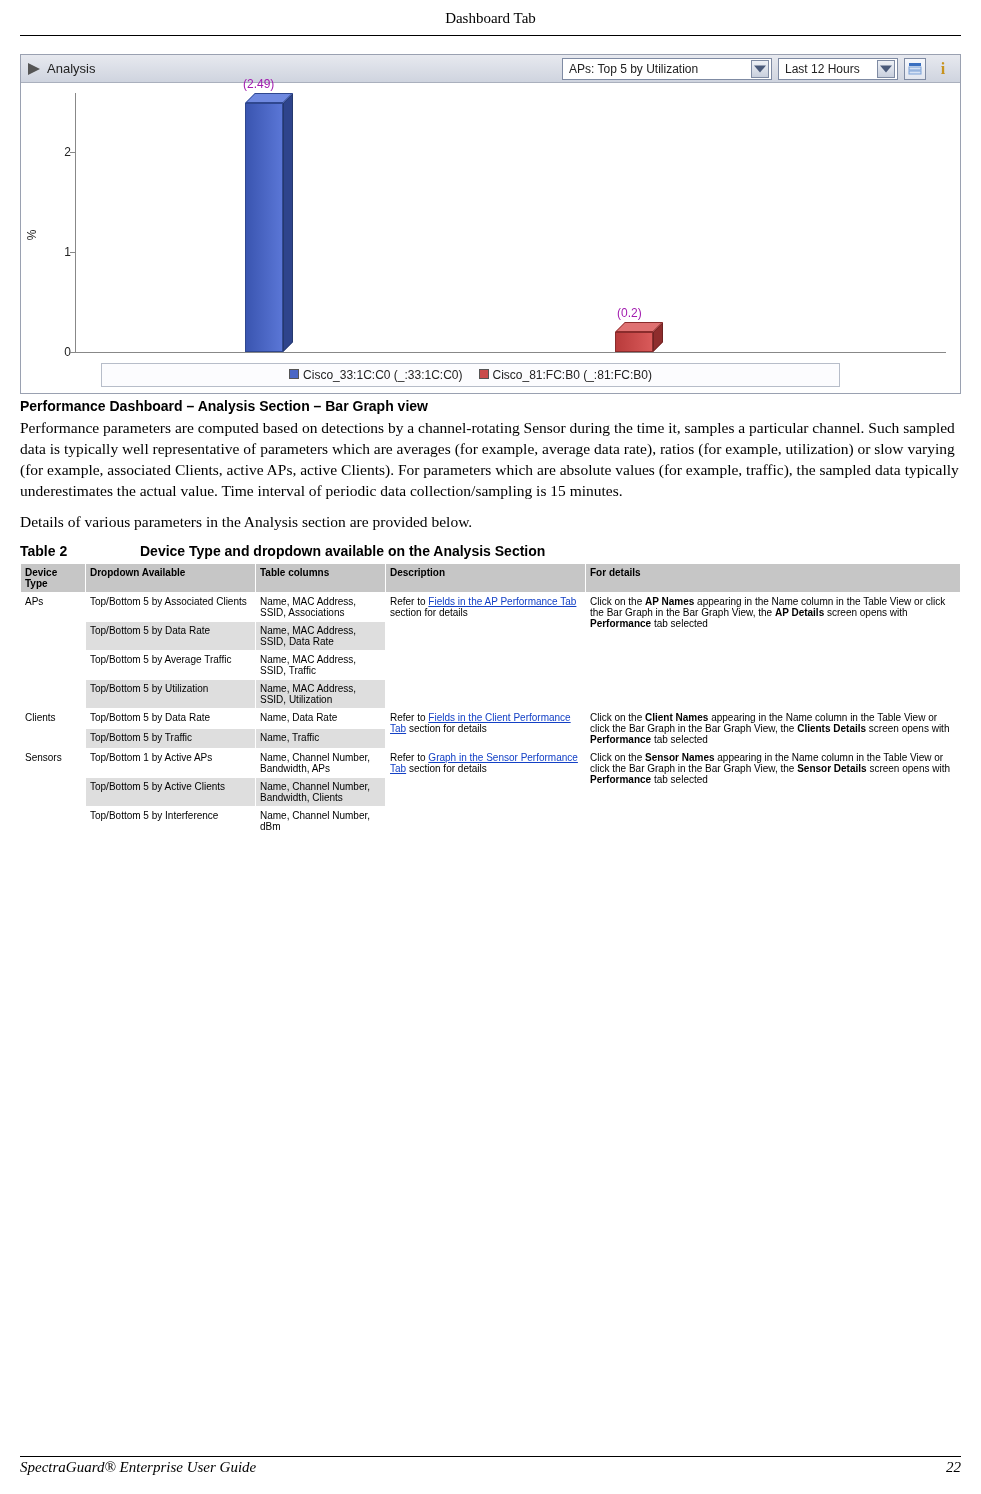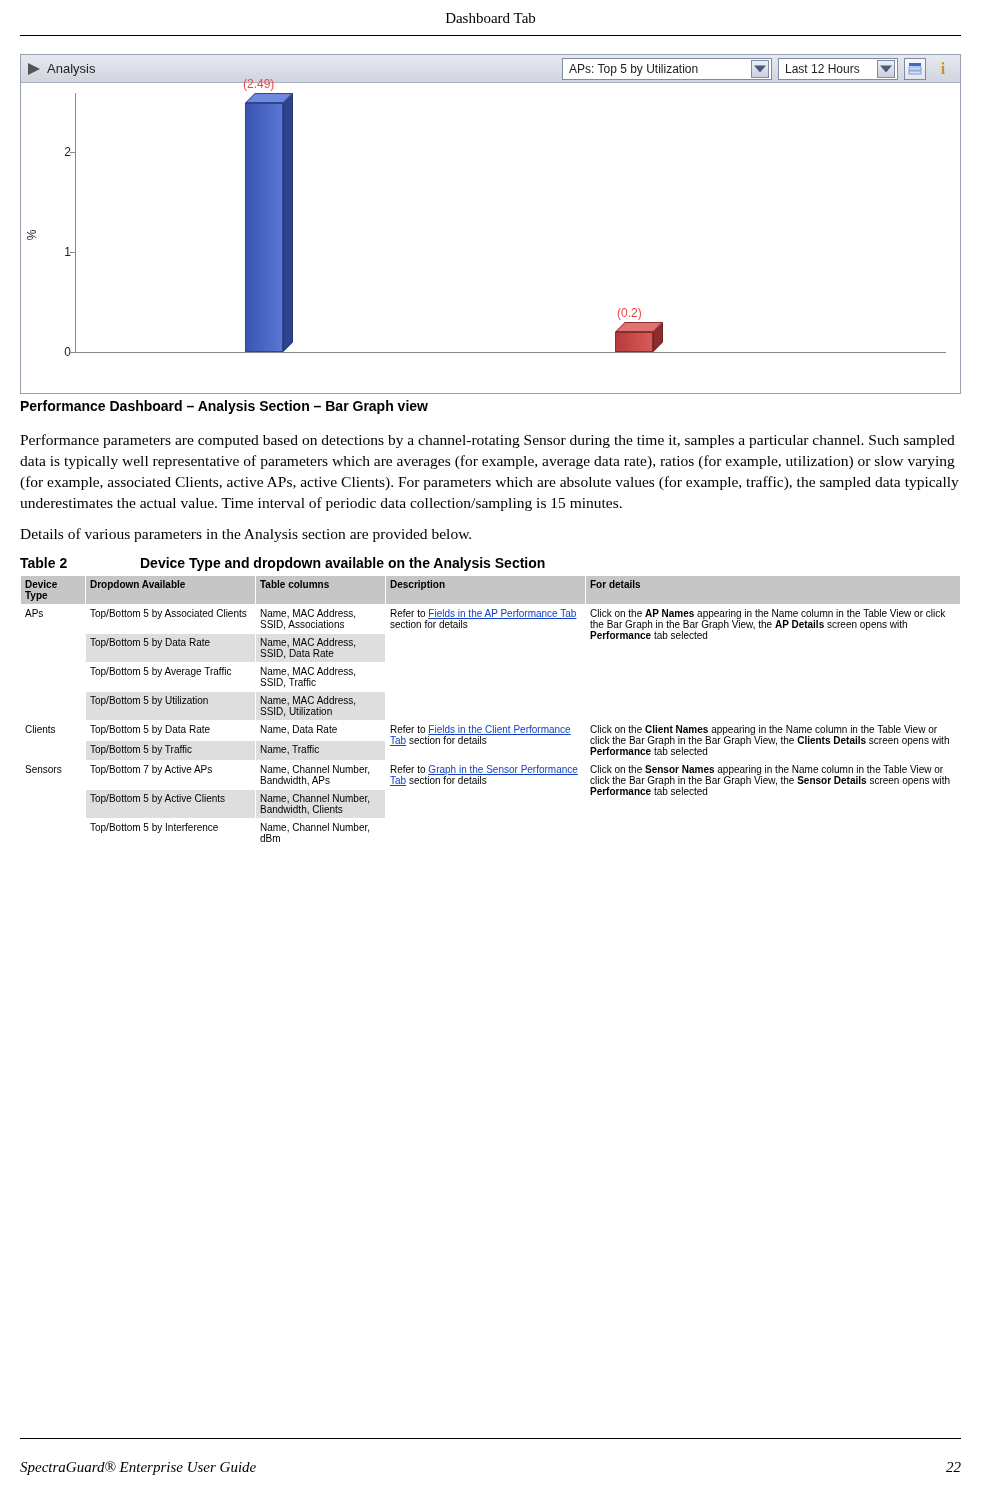--- a/index.html
+++ b/index.html
@@ -113,38 +113,38 @@
 }
 .bar .side3d {
   position: absolute; left: 38px; width: 10px; bottom: 0; background: #2e448c;
   transform: skewY(-45deg); transform-origin: bottom left;
   border: 1px solid #25396e;
 }
 .bar.red .front { background: linear-gradient(90deg,#b83b3b,#d95a5a); border-color: #8a2c2c; }
 .bar.red .top3d { background: #df7272; border-color: #8a2c2c; }
 .bar.red .side3d { background: #8e2d2d; border-color: #6e2323; }
 .bar-label {
-  position: absolute; font-family: Verdana, Arial, sans-serif; font-size: 12px; color: #ef4444;
+  position: absolute; font-family: Verdana, Arial, sans-serif; font-size: 12px; color: #a21caf;
   white-space: nowrap;
 }
 .legend-box {
   position: absolute; left: 80px; right: 120px; bottom: 6px;
   height: 24px; border: 1px solid #b7bdc9; background: #fcfcfe;
   display: flex; align-items: center; justify-content: center; gap: 16px;
   font-family: Verdana, Arial, sans-serif; font-size: 12px; color: #222;
 }
 .legend-sw { width: 10px; height: 10px; display: inline-block; border: 1px solid #555; margin-right: 4px; }
 .sw-blue { background: #4a66c4; }
 .sw-red { background: #c94c4c; }
 
 .caption {
   font-family: Verdana, Arial, sans-serif;
   font-weight: bold;
   font-size: 14px;
-  margin: 4px 0 16px 0;
+  margin: 4px 0 4px 0;
 }
 .body-text {
   font-family: "Palatino Linotype", serif;
   font-size: 15.5px;
   line-height: 1.35;
   margin-bottom: 10px;
 }
 .table-title {
   font-family: Verdana, Arial, sans-serif;
   font-size: 14px;
@@ -170,21 +170,21 @@
   border: 1px solid #fff;
   padding: 3px 4px;
   vertical-align: top;
 }
 tr.alt td.shaded { background: #dedede; }
 .link { color: #1340c6; text-decoration: underline; cursor: pointer; }
 .b { font-weight: bold; }
 
 .footer {
   position: absolute; bottom: 18px; left: 20px; right: 20px;
-  border-top: 1px solid #000; padding-top: 20px;
+  border-top: 1px solid #000; padding-top: 2px;
   font-family: "Palatino Linotype", serif; font-style: italic; font-size: 15px; margin-top: 20px;
 }
 .footer-inner { display: flex; justify-content: space-between; }
 
 svg.i { width: 12px; height: 12px; }
 </style>
 </head>
 <body>
 <div class="page">
 
@@ -248,20 +248,24 @@
       <span class="bar-label" style="left:168px; bottom:262px;">(<span>2.49</span>)</span>
 
       <div class="bar red" style="left:540px; height:20px;">
         <div class="side3d" style="height:20px;"></div>
         <div class="top3d"></div>
         <div class="front"></div>
       </div>
       <span class="bar-label" style="left:542px; bottom:33px;">(<span>0.2</span>)</span>
     </div>
 
+    <div class="legend-box">
+      <span><span class="legend-sw sw-blue"></span><span>Cisco_33:1C:C0 (_:33:1C:C0)</span></span>
+      <span><span class="legend-sw sw-red"></span><span>Cisco_81:FC:B0 (_:81:FC:B0)</span></span>
+    </div>
   </div>
 </div>
 
 <div class="caption">Performance Dashboard – Analysis Section – Bar Graph view</div>
 <p class="body-text">Performance parameters are computed based on detections by a channel-rotating Sensor during the time it, samples a particular channel. Such sampled data is typically well representative of parameters which are averages (for example, average data rate), ratios (for example, utilization) or slow varying (for example, associated Clients, active APs, active Clients). For parameters which are absolute values (for example, traffic), the sampled data typically underestimates the actual value. Time interval of periodic data collection/sampling is 15 minutes.</p>
 <p class="body-text">Details of various parameters in the Analysis section are provided below.</p>
 
 <div class="table-title">
   <span class="num">Table 2</span><span>Device Type and dropdown available on the Analysis Section</span>
 </div>
@@ -302,21 +306,21 @@
           <td>Name, Data Rate</td>
           <td rowspan="2">Refer to <span class="link">Fields in the Client Performance Tab</span> section for details</td>
           <td rowspan="2">Click on the <span class="b">Client Names</span> appearing in the Name column in the Table View or click the Bar Graph in the Bar Graph View, the <span class="b">Clients Details</span> screen opens with <span class="b">Performance</span> tab selected</td>
         </tr>
         <tr class="alt">
           <td class="shaded">Top/Bottom 5 by Traffic</td>
           <td class="shaded">Name, Traffic</td>
         </tr>
         <tr>
           <td rowspan="3">Sensors</td>
-          <td>Top/Bottom 7 by Active APs</td>
+          <td>Top/Bottom 1 by Active APs</td>
           <td>Name, Channel Number, Bandwidth, APs</td>
           <td rowspan="3">Refer to <span class="link">Graph in the Sensor Performance Tab</span> section for details</td>
           <td rowspan="3">Click on the <span class="b">Sensor Names</span> appearing in the Name column in the Table View or click the Bar Graph in the Bar Graph View, the <span class="b">Sensor Details</span> screen opens with <span class="b">Performance</span> tab selected</td>
         </tr>
         <tr class="alt">
           <td class="shaded">Top/Bottom 5 by Active Clients</td>
           <td class="shaded">Name, Channel Number, Bandwidth, Clients</td>
         </tr>
         <tr>
           <td>Top/Bottom 5 by Interference</td>

